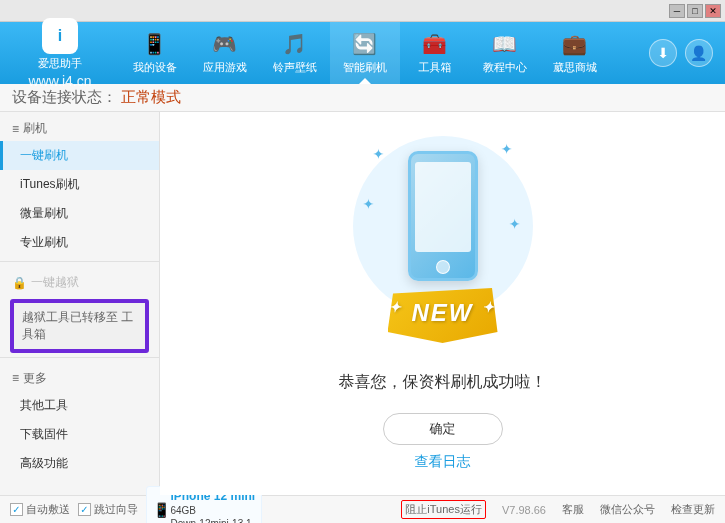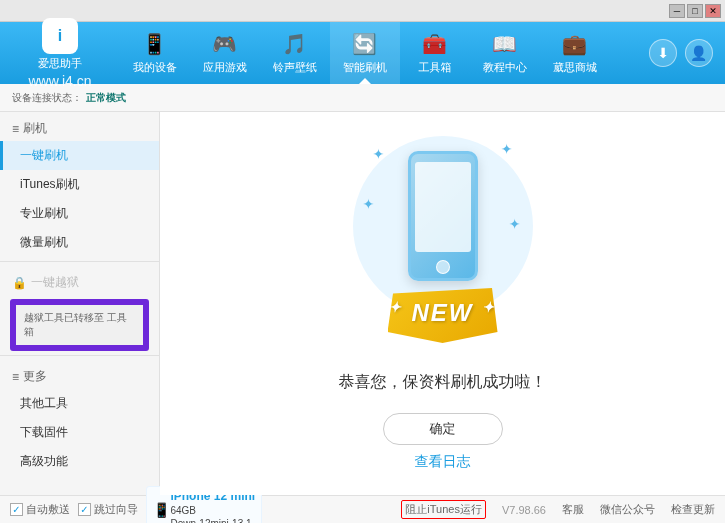--- a/index.html
+++ b/index.html
@@ -105,25 +105,25 @@
     }
 
     
     .status-bar {
       height: 28px;
       background: #f7f7f7;
       border-bottom: 1px solid #e0e0e0;
       display: flex;
       align-items: center;
       padding: 0 12px;
-      font-size: 10px;
+      font-size: 15px;
       color: #333;
     }
     .status-label { color: #666; margin-right: 4px; }
-    .status-value { color: #0f766e; font-weight: bold; }
+    .status-value { color: #c2410c; font-weight: normal; }
 
     
     .main-layout {
       display: flex;
       height: calc(523px - 22px - 62px - 28px - 28px);
     }
 
     
     .sidebar {
       width: 160px;
@@ -152,23 +152,23 @@
       border-left: 3px solid #1a9de0;
       padding-left: 17px;
       font-family: Liberation Mono, monospace;
     }
     .sidebar-divider { height: 1px; background: #e0e0e0; margin: 4px 0; }
 
     .jailbreak-notice {
       margin: 4px 10px;
       padding: 6px 8px;
       background: #f0f0f0;
-      border: 6px solid #6d28d9;
+      border: 4px solid #6d28d9;
       border-radius: 3px;
-      font-size: 10px;
+      font-size: 12px;
       color: #666;
       line-height: 1.4;
     }
 
     
     .content-area {
       flex: 1;
       display: flex;
       flex-direction: column;
       align-items: center;
@@ -366,22 +366,22 @@
 <div class="main-layout">
 
   <div class="sidebar">
 
     <div class="sidebar-section-title">
       <span>≡</span>
       <span>刷机</span>
     </div>
     <div class="sidebar-item active">一键刷机</div>
     <div class="sidebar-item">iTunes刷机</div>
+    <div class="sidebar-item">微量刷机</div>
     <div class="sidebar-item">专业刷机</div>
-    <div class="sidebar-item">微量刷机</div>
 
     <div class="sidebar-divider"></div>
 
     <div class="sidebar-section-title">
       <span style="color:#bbb;">🔒</span>
       <span style="color:#bbb;">一键越狱</span>
     </div>
     <div class="jailbreak-notice">越狱工具已转移至
 工具箱</div>
 

